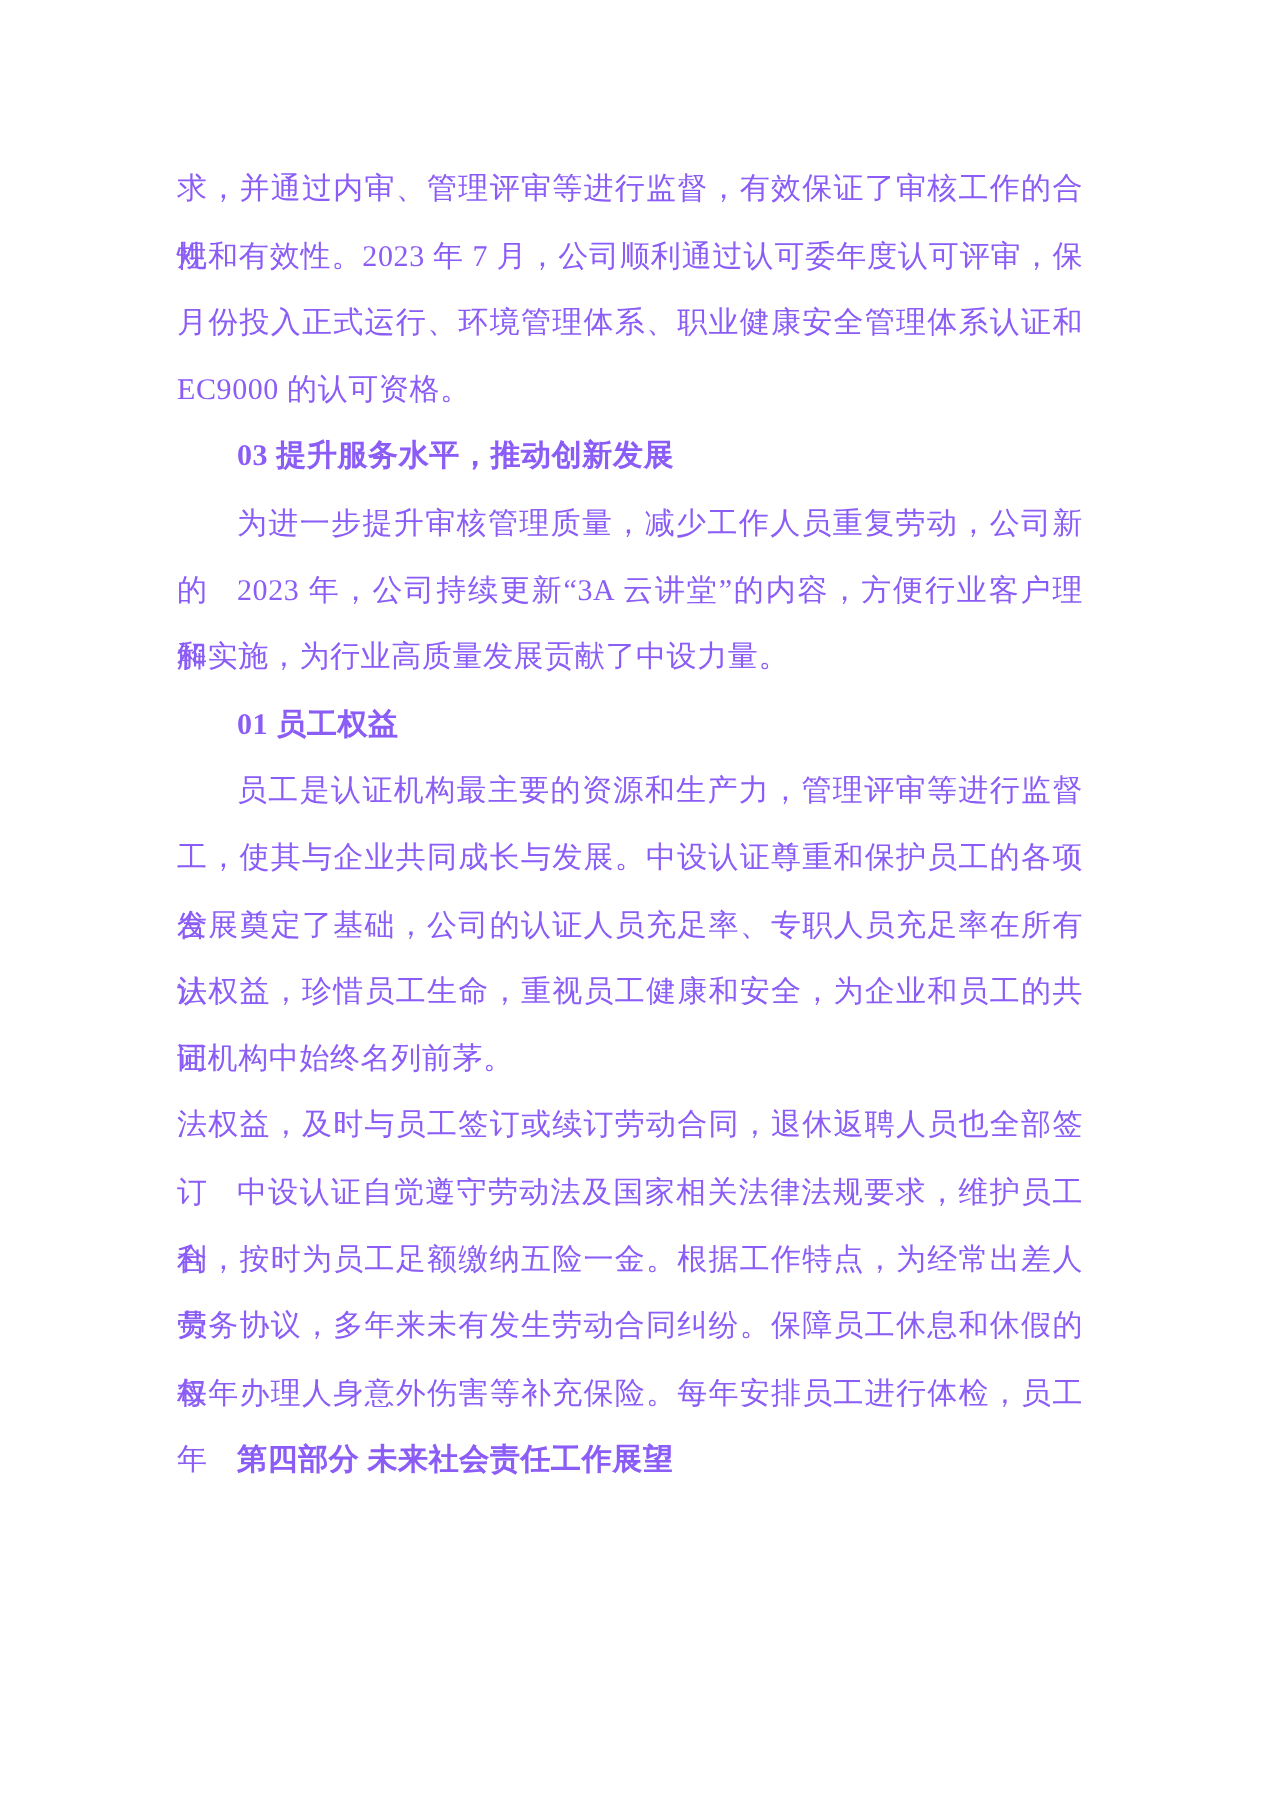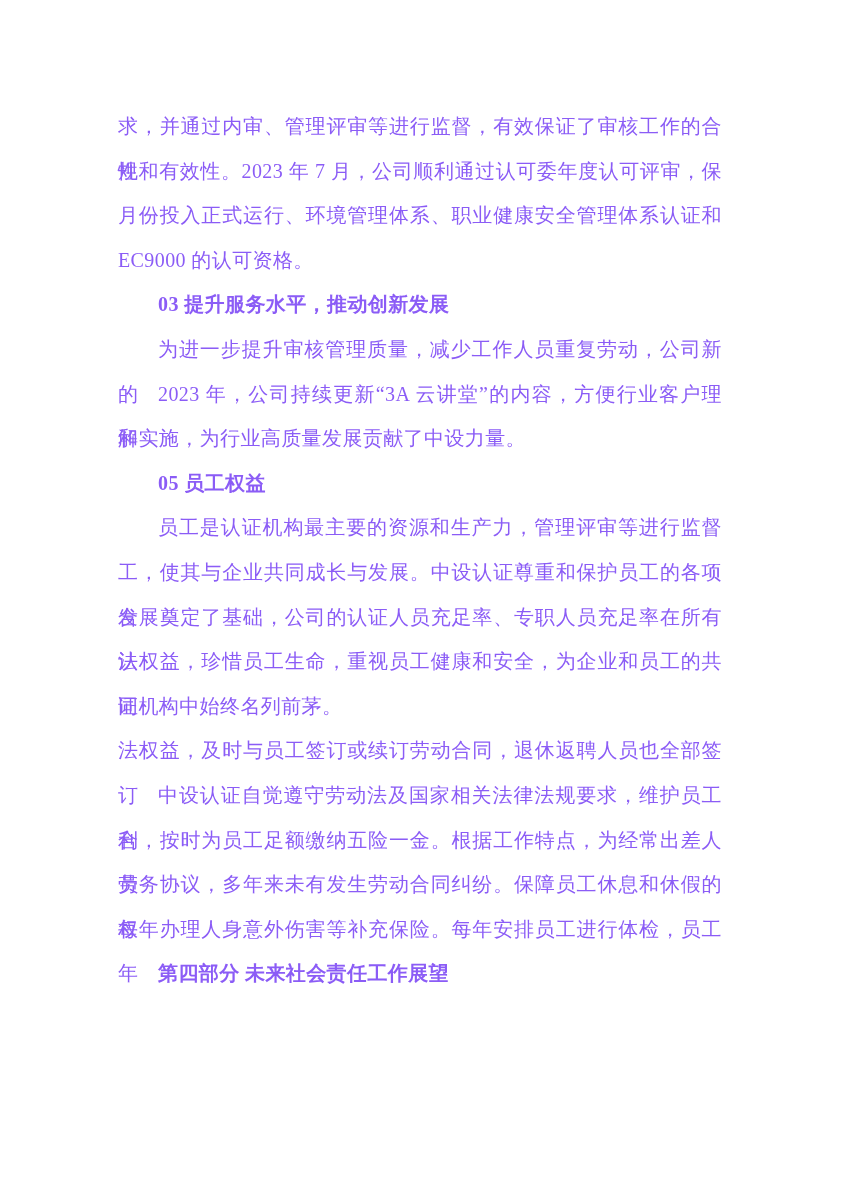--- a/index.html
+++ b/index.html
@@ -46,21 +46,21 @@
 
 <div class="page">
     <div class="line body justify">求，并通过内审、管理评审等进行监督，有效保证了审核工作的合规</div>
     <div class="line body justify">性和有效性。2023 年 7 月，公司顺利通过认可委年度认可评审，保</div>
     <div class="line body justify">月份投入正式运行、环境管理体系、职业健康安全管理体系认证和</div>
     <div class="line body">EC9000 的认可资格。</div>
     <div class="line heading indent">03 提升服务水平，推动创新发展</div>
     <div class="line body justify indent">为进一步提升审核管理质量，减少工作人员重复劳动，公司新的</div>
     <div class="line body justify indent">2023 年，公司持续更新“3A 云讲堂”的内容，方便行业客户理解</div>
     <div class="line body">和实施，为行业高质量发展贡献了中设力量。</div>
-    <div class="line heading indent">05 员工权益</div>
+    <div class="line heading indent">01 员工权益</div>
     <div class="line body justify indent">员工是认证机构最主要的资源和生产力，管理评审等进行监督</div>
     <div class="line body justify">工，使其与企业共同成长与发展。中设认证尊重和保护员工的各项合</div>
     <div class="line body justify">发展奠定了基础，公司的认证人员充足率、专职人员充足率在所有认</div>
     <div class="line body justify">法权益，珍惜员工生命，重视员工健康和安全，为企业和员工的共同</div>
     <div class="line body">证机构中始终名列前茅。</div>
     <div class="line body justify">法权益，及时与员工签订或续订劳动合同，退休返聘人员也全部签订</div>
     <div class="line body justify indent">中设认证自觉遵守劳动法及国家相关法律法规要求，维护员工合</div>
     <div class="line body justify">利，按时为员工足额缴纳五险一金。根据工作特点，为经常出差人员</div>
     <div class="line body justify">劳务协议，多年来未有发生劳动合同纠纷。保障员工休息和休假的权</div>
     <div class="line body justify">每年办理人身意外伤害等补充保险。每年安排员工进行体检，员工年</div>

